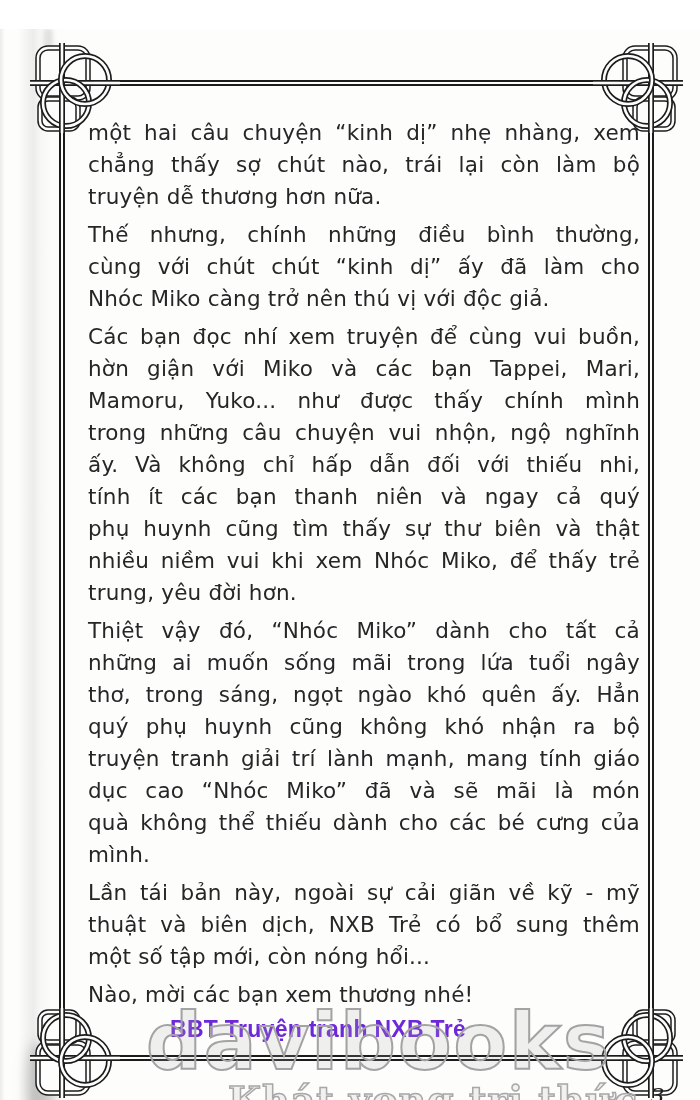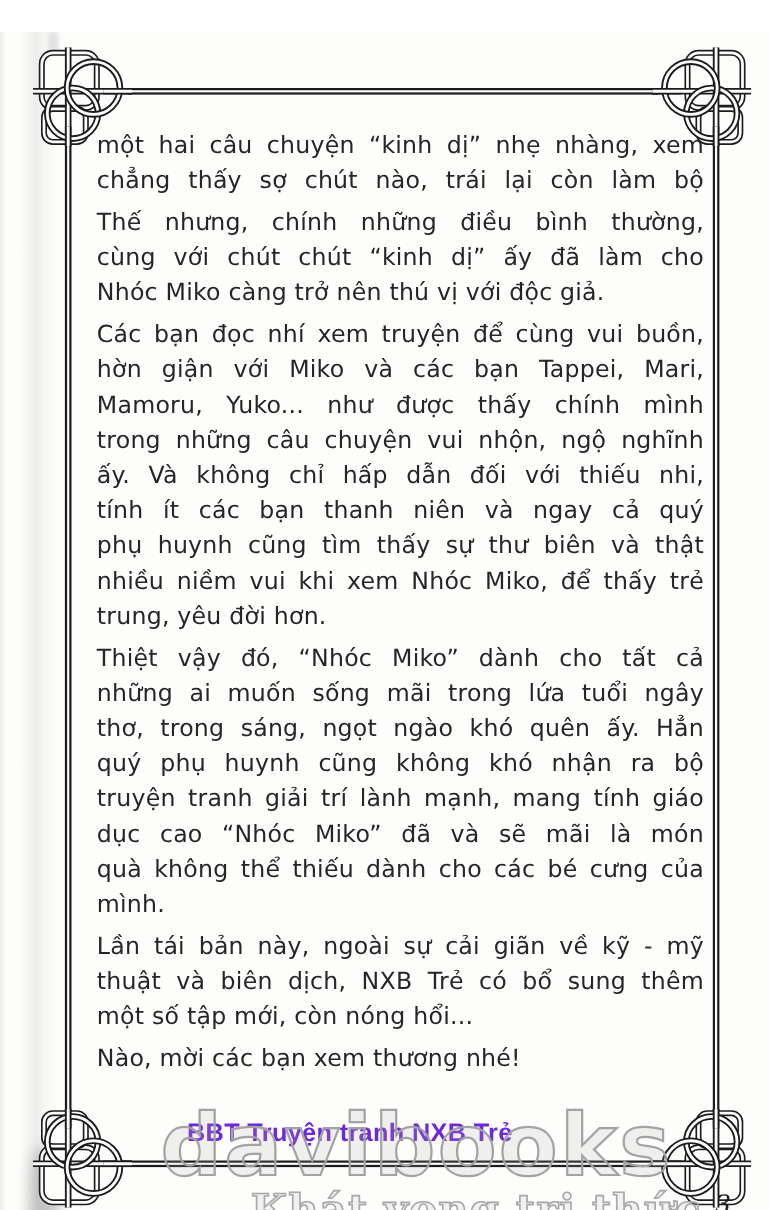--- a/index.html
+++ b/index.html
@@ -95,20 +95,21 @@
   <svg class="knot knot-bl">
       <use href="#knot"></use>
     </svg>
   <svg class="knot knot-br">
       <use href="#knot"></use>
     </svg>
 
   <div class="text-block">
     <div class="line jl">một hai câu chuyện “kinh dị” nhẹ nhàng, xem</div>
     <div class="line jl">chẳng thấy sợ chút nào, trái lại còn làm bộ</div>
+    <div class="line">truyện dễ thương hơn nữa.</div>
     <div class="line jl pstart">Thế nhưng, chính những điều bình thường,</div>
     <div class="line jl">cùng với chút chút “kinh dị” ấy đã làm cho</div>
     <div class="line">Nhóc Miko càng trở nên thú vị với độc giả.</div>
     <div class="line jl pstart">Các bạn đọc nhí xem truyện để cùng vui buồn,</div>
     <div class="line jl">hờn giận với Miko và các bạn Tappei, Mari,</div>
     <div class="line jl">Mamoru, Yuko... như được thấy chính mình</div>
     <div class="line jl">trong những câu chuyện vui nhộn, ngộ nghĩnh</div>
     <div class="line jl">ấy. Và không chỉ hấp dẫn đối với thiếu nhi,</div>
     <div class="line jl">tính ít các bạn thanh niên và ngay cả quý</div>
     <div class="line jl">phụ huynh cũng tìm thấy sự thư biên và thật</div>

